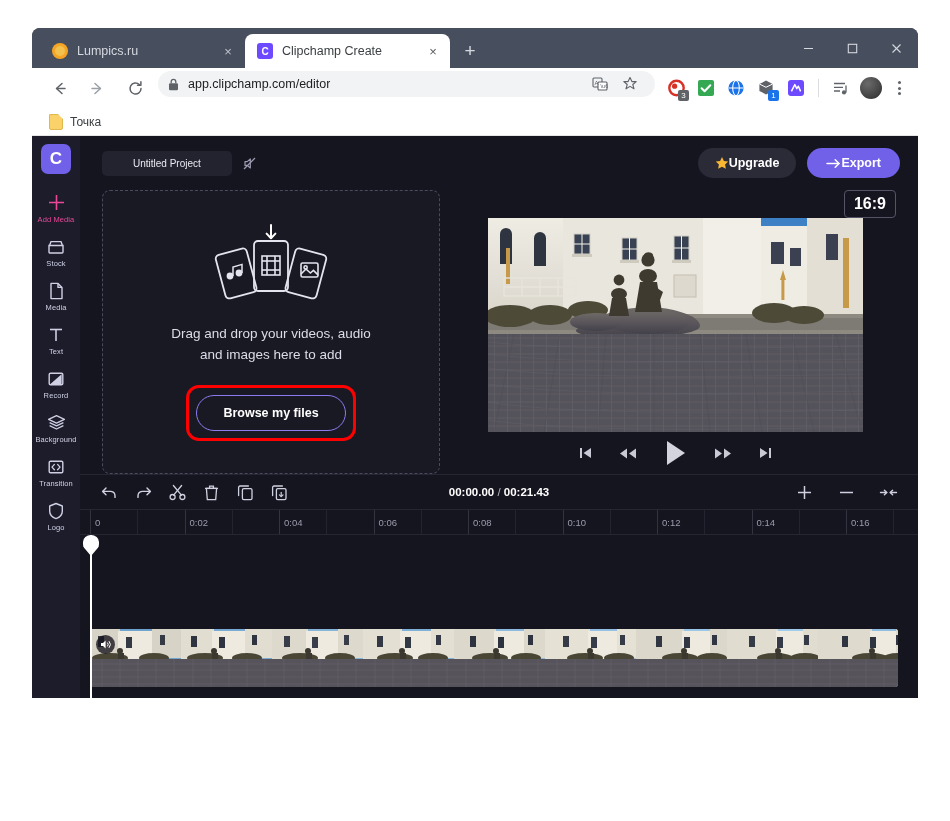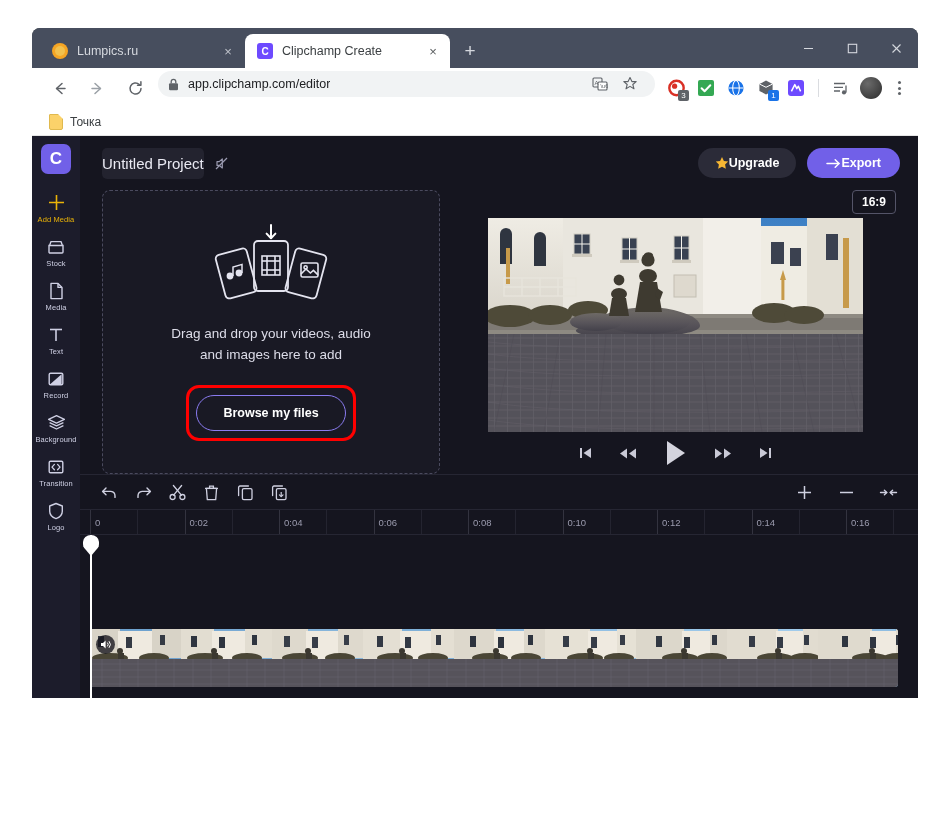--- a/index.html
+++ b/index.html
@@ -177,43 +177,43 @@
     color: #fff; font-size: 17px; font-weight: bold;
     display: flex; align-items: center; justify-content: center;
     margin-bottom: 12px;
     font-family: "Liberation Sans", sans-serif;
   }
   .side-item {
     width: 48px; padding: 7px 0 6px;
     display: flex; flex-direction: column; align-items: center;
     color: #cfd0e4;
   }
-  .side-item.active { color: #eab308; }
+  .side-item.active { color: #ec4899; }
   .side-ico { height: 19px; display: flex; align-items: center; justify-content: center; }
   .side-label { font-size: 7.5px; margin-top: 3px; letter-spacing: .1px; }
   #side-help { position: absolute; bottom: 16px; left: 0; }
 
   
   #app-main {
     flex: 1 1 auto;
     display: flex; flex-direction: column;
     min-width: 0;
     background: #15151f;
   }
 
   
   #editor-topbar {
     height: 54px; flex: 0 0 54px;
     display: flex; align-items: center;
     padding: 0 18px 0 22px;
   }
   #project-name-box {
     background: #23232f; border-radius: 5px;
-    padding: 7px 0;
-    font-size: 15px; color: #e9e9f2;
+    padding: 7px 31px;
+    font-size: 10px; color: #e9e9f2;
   }
   #project-sound-icon { margin-left: 10px; display:flex; align-items:center; color:#9a9ab0; }
   #topbar-spacer { flex: 1 1 auto; }
   #upgrade-button {
     display: flex; align-items: center; 
     background: #2b2b38; border-radius: 17px;
     padding: 8px 17px; color: #fff; font-size: 12.5px; font-weight: bold;
   }
   #export-button {
     display: flex; align-items: center; gap: 0;
@@ -264,21 +264,21 @@
     background: #23232f; border: 1px solid #3a3a4c;
     border-radius: 5px;
     display: flex; align-items: center; justify-content: center; gap: 9px;
     color: #ffffff; font-size: 12px; font-weight: bold;
   }
 
   #right-panel { flex: 1 1 auto; display: flex; flex-direction: column; min-width: 0; }
   #aspect-row { height: 26px; display: flex; justify-content: flex-end; align-items: flex-start; }
   #aspect-badge {
     border: 1px solid #545468; border-radius: 4px;
-    padding: 4px 9px; color: #ffffff; font-size: 12px; font-weight: bold;
+    padding: 4px 9px; color: #ffffff; font-size: 16px; font-weight: bold;
   }
   #preview-wrap { flex: 0 0 auto; display: flex; justify-content: center; margin-top: 2px; }
   #preview {
     width: 375px; height: 214px;
     background: #1a1a1a;
     position: relative; overflow: hidden;
   }
   #playback-controls {
     flex: 1 1 auto;
     display: flex; align-items: center; justify-content: center; gap: 26px;
@@ -902,20 +902,23 @@
           </div>
           <div class="tl-btn">
             <svg width="17" height="17" viewBox="0 0 17 17">
                 <rect x="5.4" y="4.6" width="9.6" height="11" rx="1.4" fill="none" stroke="currentColor" stroke-width="1.3"></rect>
                 <path d="M11.4 2H3a1.4 1.4 0 0 0-1.4 1.4v8.2" fill="none" stroke="currentColor" stroke-width="1.3" stroke-linecap="round"></path>
                 <line x1="10.2" y1="8" x2="10.2" y2="12.4" stroke="currentColor" stroke-width="1.2"></line>
                 <path d="M8.4 10.8 10.2 12.6 12 10.8" fill="none" stroke="currentColor" stroke-width="1.2" stroke-linecap="round" stroke-linejoin="round"></path>
               </svg>
           </div>
 
+          <div id="timecode">
+            <b>00:00.00</b><span> / </span><b>00:21.43</b>
+          </div>
 
           <div id="tl-right">
             <div class="tl-btn">
               <svg width="17" height="17" viewBox="0 0 17 17">
                   <line x1="8.5" y1="2" x2="8.5" y2="15" stroke="currentColor" stroke-width="1.5"></line>
                   <line x1="2" y1="8.5" x2="15" y2="8.5" stroke="currentColor" stroke-width="1.5"></line>
                 </svg>
             </div>
             <div class="tl-btn">
               <svg width="17" height="17" viewBox="0 0 17 17">

